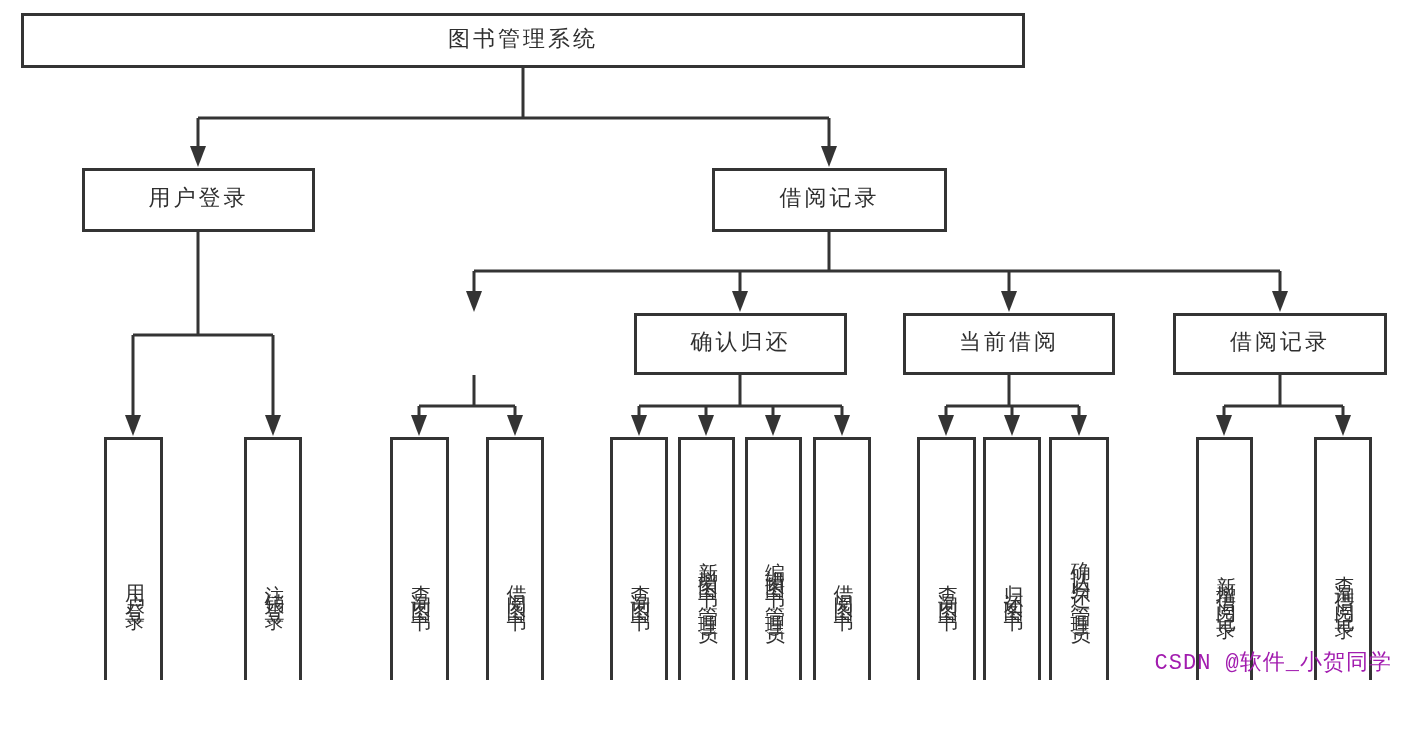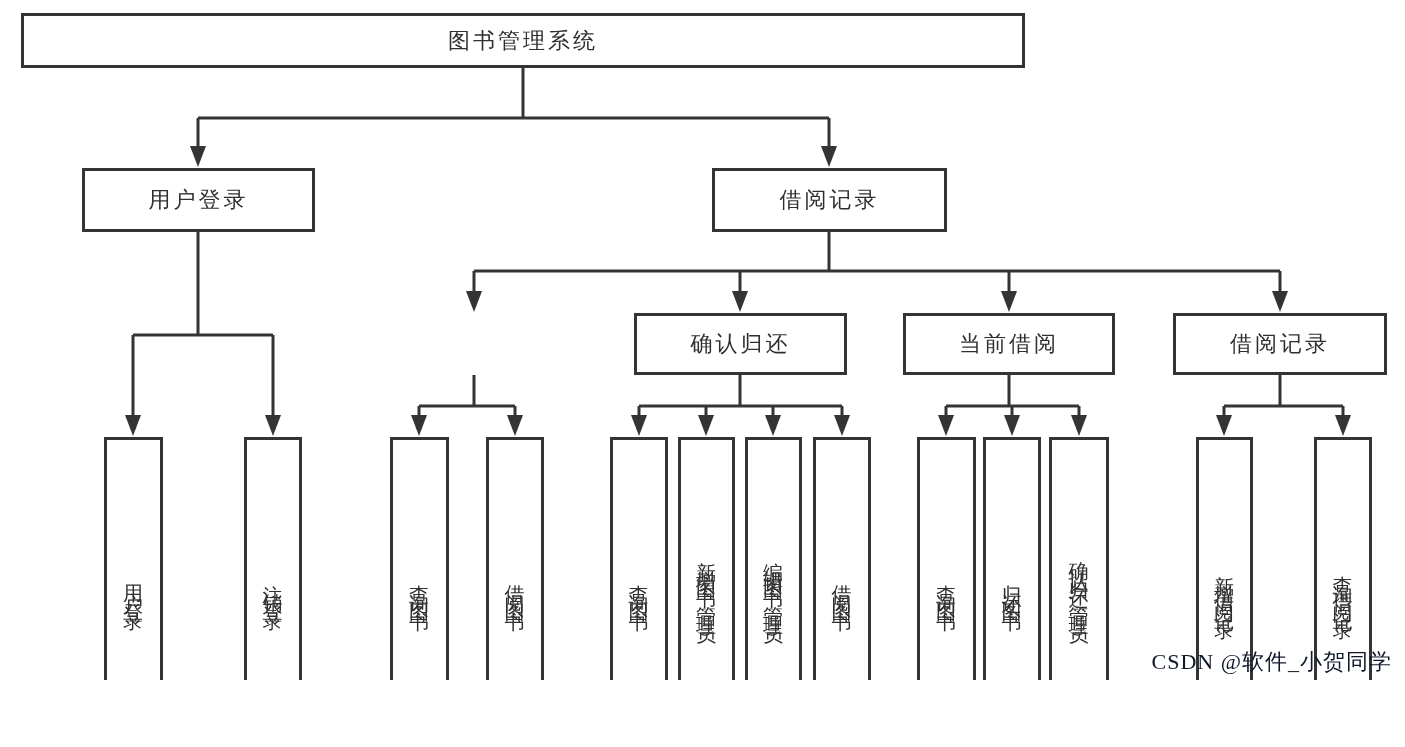--- a/index.html
+++ b/index.html
@@ -1,21 +1,21 @@
 <!DOCTYPE html>
 <html><head>
 <meta charset="utf-8">
 <title>图书管理系统</title>
 <style>
   html,body{margin:0;padding:0;background:#ffffff;}
   .stage{
     position:relative;
     width:1405px;height:680px;
     background:#ffffff;
-    font-family:Liberation Serif, serif;
+    font-family:Liberation Mono, monospace;
     overflow:hidden;
   }
   .connectors{position:absolute;left:0;top:0;z-index:1;}
   .box{
     position:absolute;
     box-sizing:border-box;
     border:3px solid #343434;
     background:#ffffff;
     display:flex;
     align-items:center;
@@ -35,21 +35,21 @@
     font-size:20px;
     letter-spacing:9px;
     line-height:1;
   }
   .watermark{
     position:absolute;
     right:13px;
     bottom:3px;
     font-size:22px;
     letter-spacing:1px;
-    color:#0f172a;
+    color:#a21caf;
     z-index:5;
     white-space:nowrap;
   }
 </style>
 </head>
 <body>
 
 <div class="stage">
 
   <svg class="connectors" width="1405" height="747" viewBox="0 0 1405 747">

